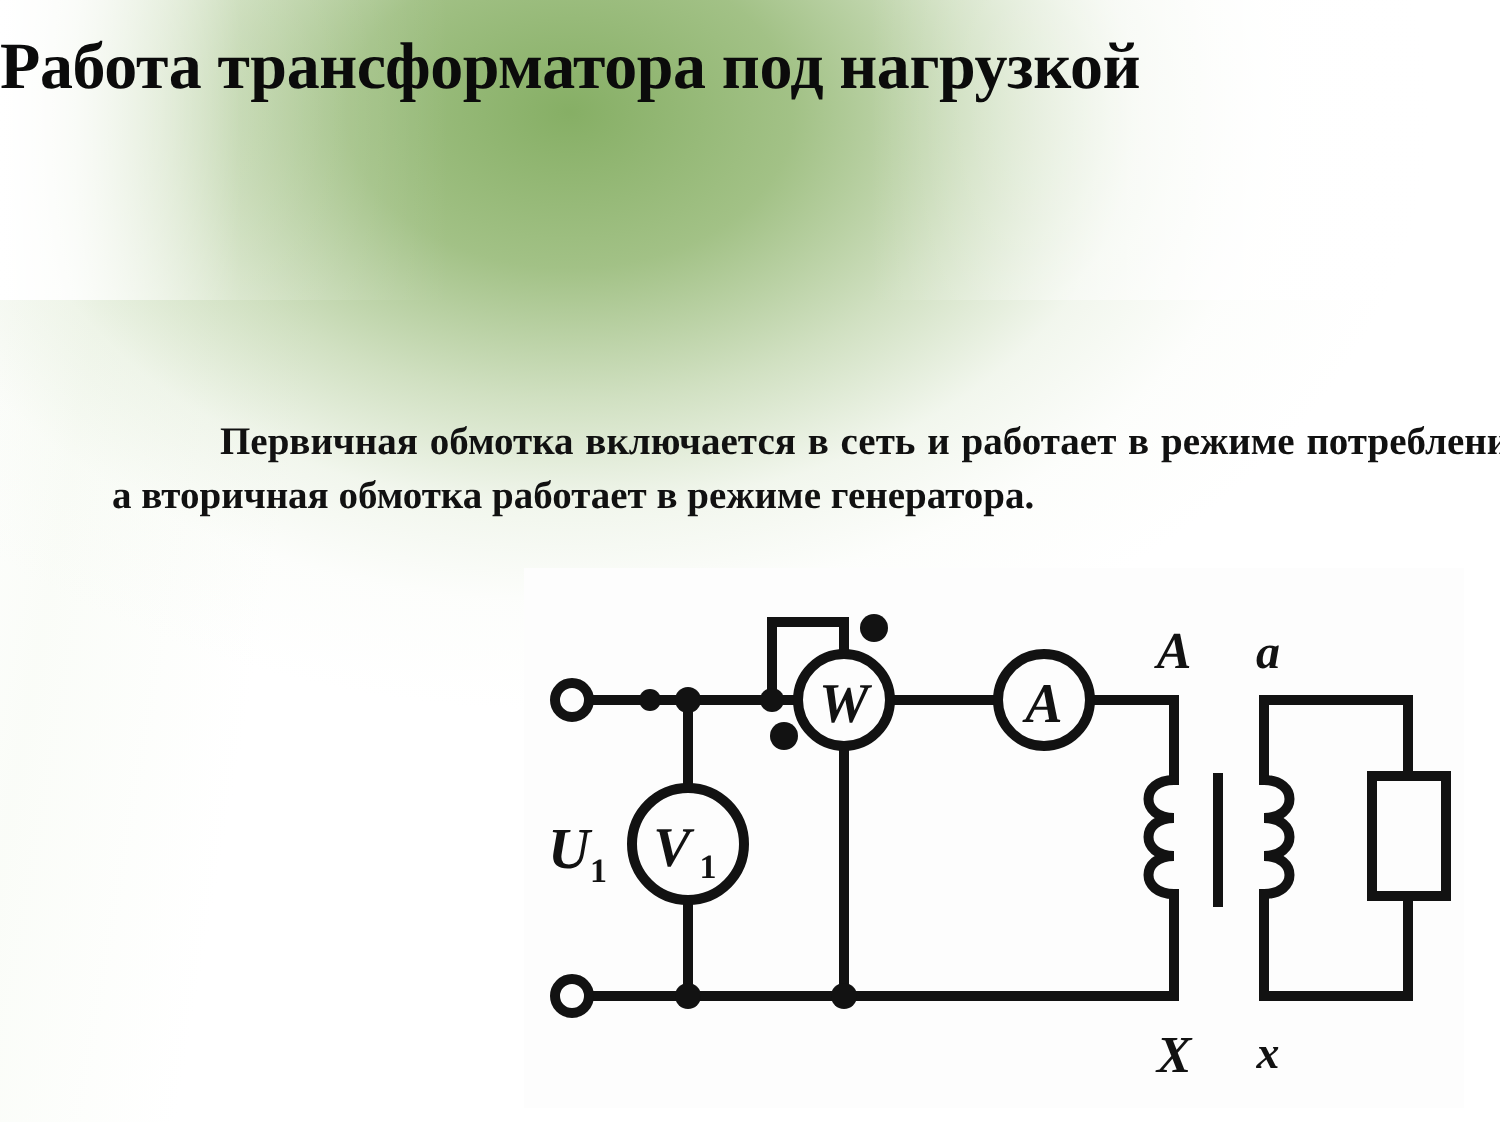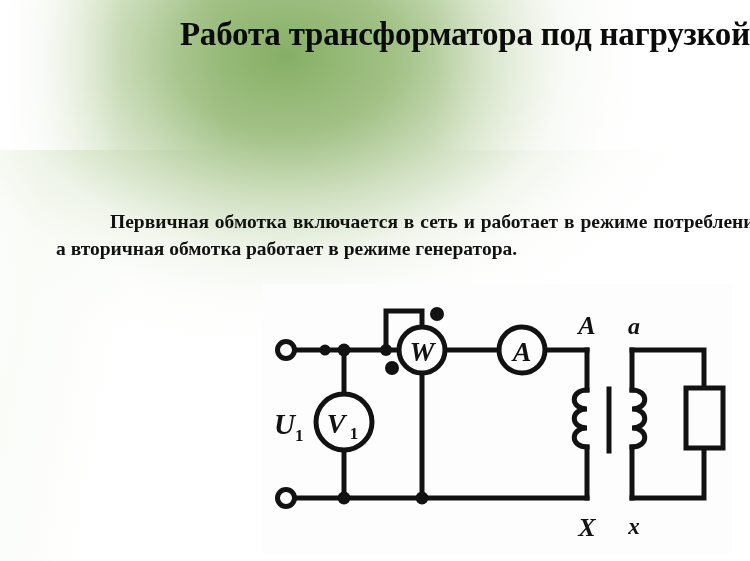--- a/index.html
+++ b/index.html
@@ -58,21 +58,21 @@
         rgba(255,255,255,1) 100%);
     pointer-events: none;
   }
 
   
   .title {
     position: absolute;
     left: 0;
     top: 14px;
     width: 750px;
-    text-align: right;
+    text-align: left;
     font-family: "Liberation Serif", serif;
     font-weight: bold;
     font-size: 33px;
     line-height: 40px;
     color: #0b0b0b;
     letter-spacing: -0.2px;
     white-space: nowrap;
   }
 
   

